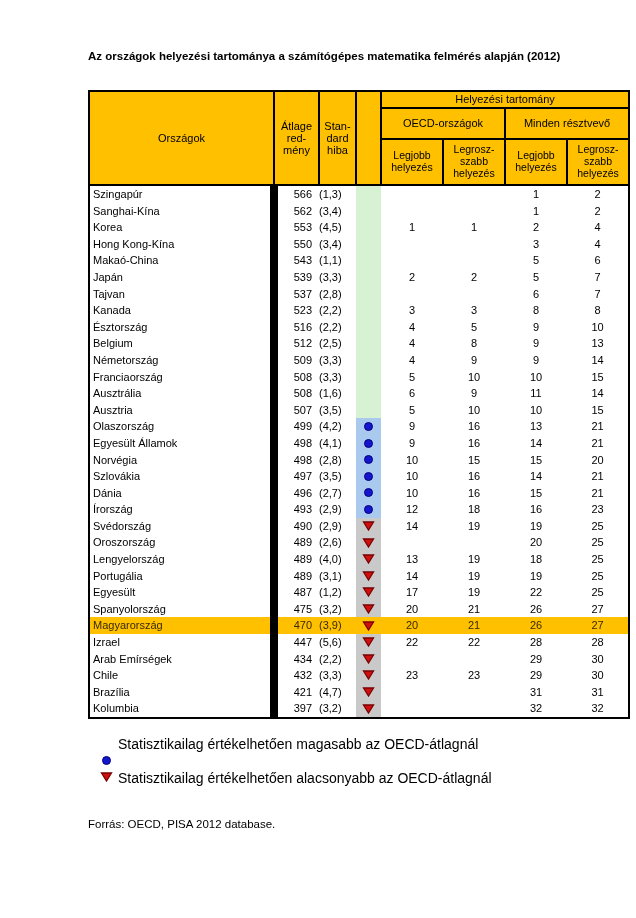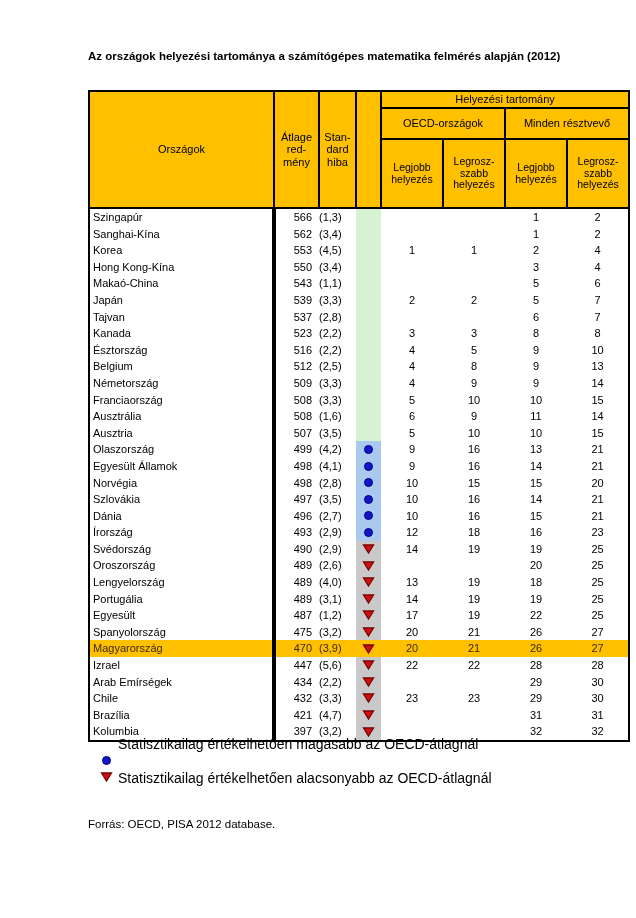--- a/index.html
+++ b/index.html
@@ -17,26 +17,26 @@
 
   .title{position:absolute;left:48px;top:50px;width:545px;font-size:11.5px;font-weight:bold;color:#000;}
 
   table.rank-table{position:absolute;left:48px;top:90px;width:540px;border-collapse:collapse;table-layout:fixed;border:2px solid #000;}
   .rank-table th{
     background:var(--gold);border:2px solid #000;font-weight:normal;font-size:11px;
     line-height:1.12;white-space:pre-line;padding:0;vertical-align:middle;text-align:center;color:#000;
   }
   .rank-table thead tr.r1 th{height:17px;}
   .rank-table thead tr.r2 th{height:31px;}
-  .rank-table thead tr.r3 th{height:69px;font-size:10.5px;}
+  .rank-table thead tr.r3 th{height:46px;font-size:10.5px;}
   .rank-table td{
     font-size:11px;height:16.6px;line-height:16.6px;padding:0;color:#000;
     white-space:nowrap;overflow:hidden;vertical-align:middle;
   }
-  td.country{text-align:left;padding-left:3px;border-right:4px solid #000000;}
+  td.country{text-align:left;padding-left:3px;border-right:8px solid #000000;}
   td.avg{text-align:right;padding-right:7px;}
   td.se{text-align:left;}
   td.sym{text-align:center;}
   td.sym.above{background:var(--green);}
   td.sym.within{background:var(--blue);}
   td.sym.below{background:var(--gray);}
   td.rank{text-align:center;}
   tr.hl td{background:var(--gold);color:#3a2a00;}
   tr.hl td.sym{background:var(--gold);}
 

